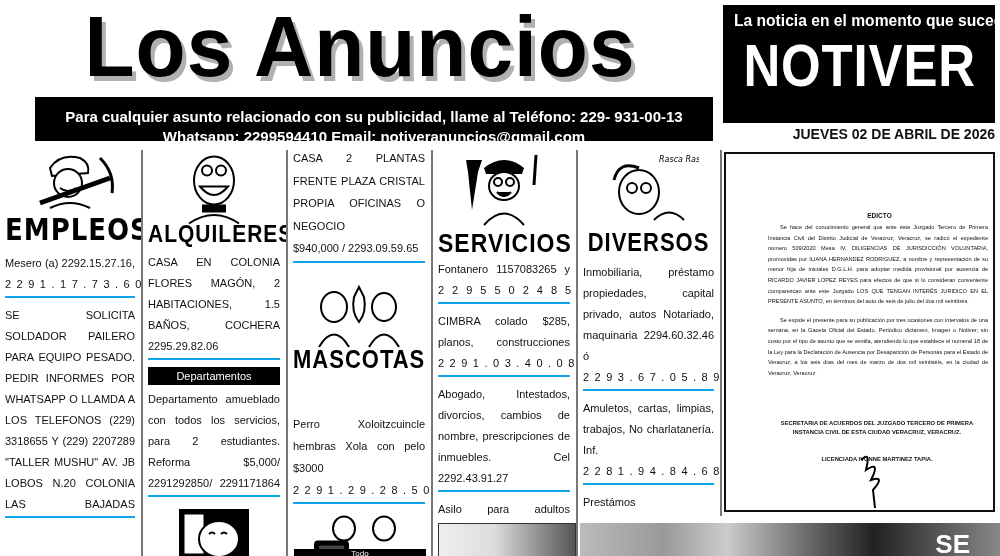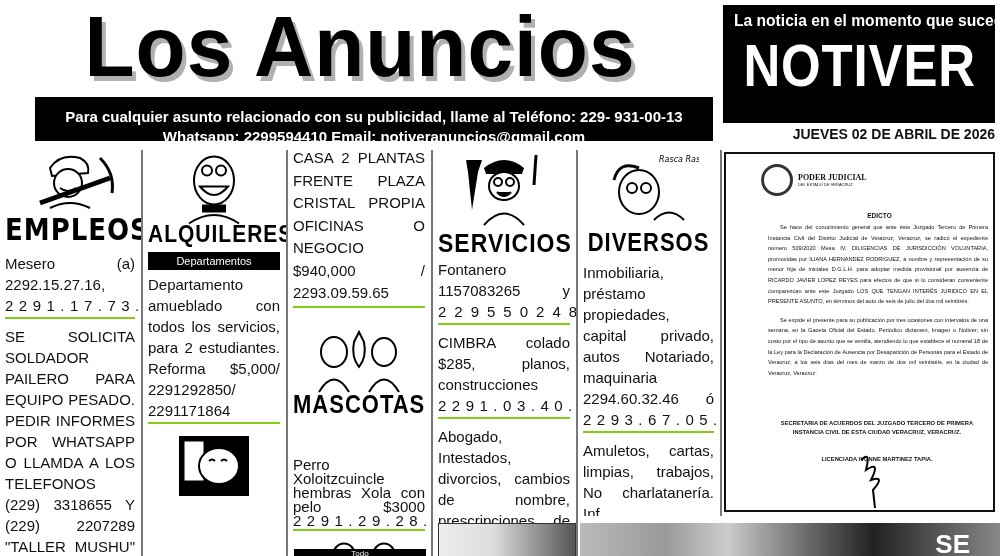--- a/index.html
+++ b/index.html
@@ -12,21 +12,21 @@
   .contact-bar div { white-space:nowrap; }
 
   .brand-box { left:723px; top:5px; width:272px; height:118px; background:#000; color:#fff; text-align:center; }
   .brand-tag { font-size:17px; font-weight:700; margin-top:6px; transform:scaleX(0.92); white-space:nowrap; }
   .brand-name { font-size:60px; font-weight:900; letter-spacing:1px; line-height:70px; transform:scaleX(0.85); }
   .date-line { left:723px; top:126px; width:272px; text-align:right; font-size:14px; font-weight:700; }
 
   
   .col { top:150px; height:406px; border-right:2px solid #777; box-sizing:border-box; overflow:hidden; }
   .col-inner { padding:0 6px 0 5px; }
-  .ad { font-size:15px; line-height:21px; text-align:justify; border-bottom:2px solid #84cc16; padding-bottom:1px; margin-bottom:7px; text-align-last:justify; }
+  .ad { font-size:11px; line-height:21px; text-align:justify; border-bottom:2px solid #0ea5e9; padding-bottom:1px; margin-bottom:7px; text-align-last:justify; }
   .ad .spaced { letter-spacing:5.5px; }
   .ad .last { text-align-last:left; }
   .section-art { height:85px; position:relative; display:flex; align-items:center; justify-content:center; }
   .section-head { font-family:"Liberation Sans", sans-serif; font-weight:900; font-size:26px; text-align:center; letter-spacing:1px; color:#000; transform:scaleY(1.15); }
   .subhead { background:#000; color:#fff; text-align:center; font-size:11px; height:18px; line-height:18px; margin:6px 0 4px 0; }
 
   .cartoon { width:100px; height:80px; }
 
   
   .edicto { left:724px; top:152px; width:271px; height:360px; border:2px solid #111; box-sizing:border-box; background:#fff; overflow:hidden; }
@@ -90,20 +90,21 @@
       <svg class="cartoon" viewBox="0 0 100 75">
         <ellipse cx="50" cy="32" rx="20" ry="24" fill="#fff" stroke="#000" stroke-width="2"></ellipse>
         <circle cx="43" cy="22" r="5" fill="#fff" stroke="#000" stroke-width="2"></circle>
         <circle cx="57" cy="22" r="5" fill="#fff" stroke="#000" stroke-width="2"></circle>
         <path d="M36 38 Q50 55 64 38 Z" fill="#fff" stroke="#000" stroke-width="2"></path>
         <rect x="38" y="56" width="24" height="8" fill="#000"></rect>
         <path d="M25 75 Q50 58 75 75" stroke="#000" stroke-width="2" fill="none"></path>
       </svg>
     </div>
     <div class="section-head" style="font-size:21px;margin-bottom:6px;">ALQUILERES</div>
+    <div class="ad">CASA EN COLONIA FLORES MAGÓN, 2 HABITACIONES, 1.5 BAÑOS, COCHERA 2295.29.82.06</div>
     <div class="subhead">Departamentos</div>
     <div class="ad">Departamento amueblado con todos los servicios, para 2 estudiantes. Reforma $5,000/ 2291292850/ 2291171864</div>
     <div class="section-art" style="height:60px;margin-top:4px;">
       <svg class="cartoon" viewBox="0 0 100 60">
         <rect x="15" y="5" width="70" height="60" fill="#000"></rect>
         <rect x="20" y="10" width="20" height="40" fill="#fff" stroke="#000"></rect>
         <ellipse cx="55" cy="35" rx="20" ry="18" fill="#fff" stroke="#000" stroke-width="2"></ellipse>
         <path d="M45 30 Q48 27 51 30 M57 30 Q60 27 63 30" stroke="#000" stroke-width="2" fill="none"></path>
       </svg>
     </div>
@@ -118,21 +119,21 @@
     </div>
     <div class="section-art" style="height:70px;margin-top:14px;">
       <svg class="cartoon" viewBox="0 0 100 70">
         <ellipse cx="25" cy="30" rx="13" ry="15" fill="#fff" stroke="#000" stroke-width="2"></ellipse>
         <ellipse cx="75" cy="30" rx="12" ry="14" fill="#fff" stroke="#000" stroke-width="2"></ellipse>
         <path d="M45 20 L50 10 L55 20 Q58 35 50 45 Q42 35 45 20 Z" fill="#fff" stroke="#000" stroke-width="2"></path>
         <path d="M10 70 Q25 45 40 70 M60 70 Q75 45 90 70" stroke="#000" stroke-width="2" fill="none"></path>
       </svg>
     </div>
     <div class="section-head" style="font-size:22px;margin-bottom:4px;">MASCOTAS</div>
-    <div class="ad" style="line-height:14px;margin-top:40px;">
+    <div class="ad" style="line-height:22px;margin-top:40px;">
       <div>Perro Xoloitzcuincle hembras Xola con pelo $3000</div>
       <div class="spaced">2291.29.28.50/</div>
     </div>
     <div class="section-art" style="height:62px;margin-top:8px;">
       <svg class="cartoon" viewBox="0 0 100 65">
         <rect x="5" y="30" width="35" height="28" rx="4" fill="#000"></rect>
         <rect x="10" y="35" width="25" height="18" fill="#444"></rect>
         <ellipse cx="35" cy="18" rx="11" ry="12" fill="#fff" stroke="#000" stroke-width="2"></ellipse>
         <ellipse cx="75" cy="18" rx="11" ry="12" fill="#fff" stroke="#000" stroke-width="2"></ellipse>
         <path d="M60 65 Q75 30 90 65" stroke="#000" stroke-width="2" fill="#fff"></path>
@@ -194,27 +195,20 @@
       <div class="spaced">2281.94.84.68</div>
     </div>
     <div class="ad">
       <div>Prestámos jubilados/pensionados. Nómina, domiciliados, issste, imss, pemex, cfe, telmex. Ferrocarriles. No checamos buró. Informes</div>
 
     </div>
   </div>
 </div>
 
 <div class="abs edicto">
-  <div class="pj">
-    <div class="pj-seal"></div>
-    <div>
-      <div class="pj-text">PODER JUDICIAL</div>
-      <div class="pj-sub">DEL ESTADO DE VERACRUZ</div>
-    </div>
-  </div>
   <div class="ed-title">EDICTO</div>
   <div class="ed-body">
     <p>Se hace del conocimiento general que ante éste Juzgado Tercero de Primera Instancia Civil del Distrito Judicial de Veracruz, Veracruz, se radicó el expediente número 509/2020 Mesa IV, DILIGENCIAS DE JURISDICCIÓN VOLUNTARIA, promovidas por ILIANA HERNANDEZ RODRIGUEZ, a nombre y representación de su menor hija de iniciales D.G.L.H. para adoptar medida provisional por ausencia de RICARDO JAVIER LOPEZ REYES para efectos de que si lo consideran conveniente comparezcan ante este Juzgado LOS QUE TENGAN INTERÉS JURIDICO EN EL PRESENTE ASUNTO, en términos del auto de seis de julio del dos mil veintitrés.</p>
     <p>Se expide el presente para su publicación por tres ocasiones con intervalos de una semana, en la Gaceta Oficial del Estado, Periódico dictamen, Imagen o Notiver; sin costo por el tipo de asunto que se ventila, atendiendo lo que establece el numeral 18 de la Ley para la Declaración de Ausencia por Desaparición de Personas para el Estado de Veracruz, a los seis días del mes de marzo de dos mil veintiséis, en la ciudad de Veracruz, Veracruz.</p>
   </div>
   <div class="ed-sign">SECRETARIA DE ACUERDOS DEL JUZGADO TERCERO DE PRIMERA INSTANCIA CIVIL DE ESTA CIUDAD VERACRUZ, VERACRUZ.</div>
   <div class="ed-name">LICENCIADA IVONNE MARTINEZ TAPIA.</div>
   <svg class="signature" viewBox="0 0 40 60">
     <path d="M10 10 Q20 0 15 20 Q30 10 20 30 Q35 25 22 40 L24 58" stroke="#000" stroke-width="2" fill="none"></path>
   </svg>

